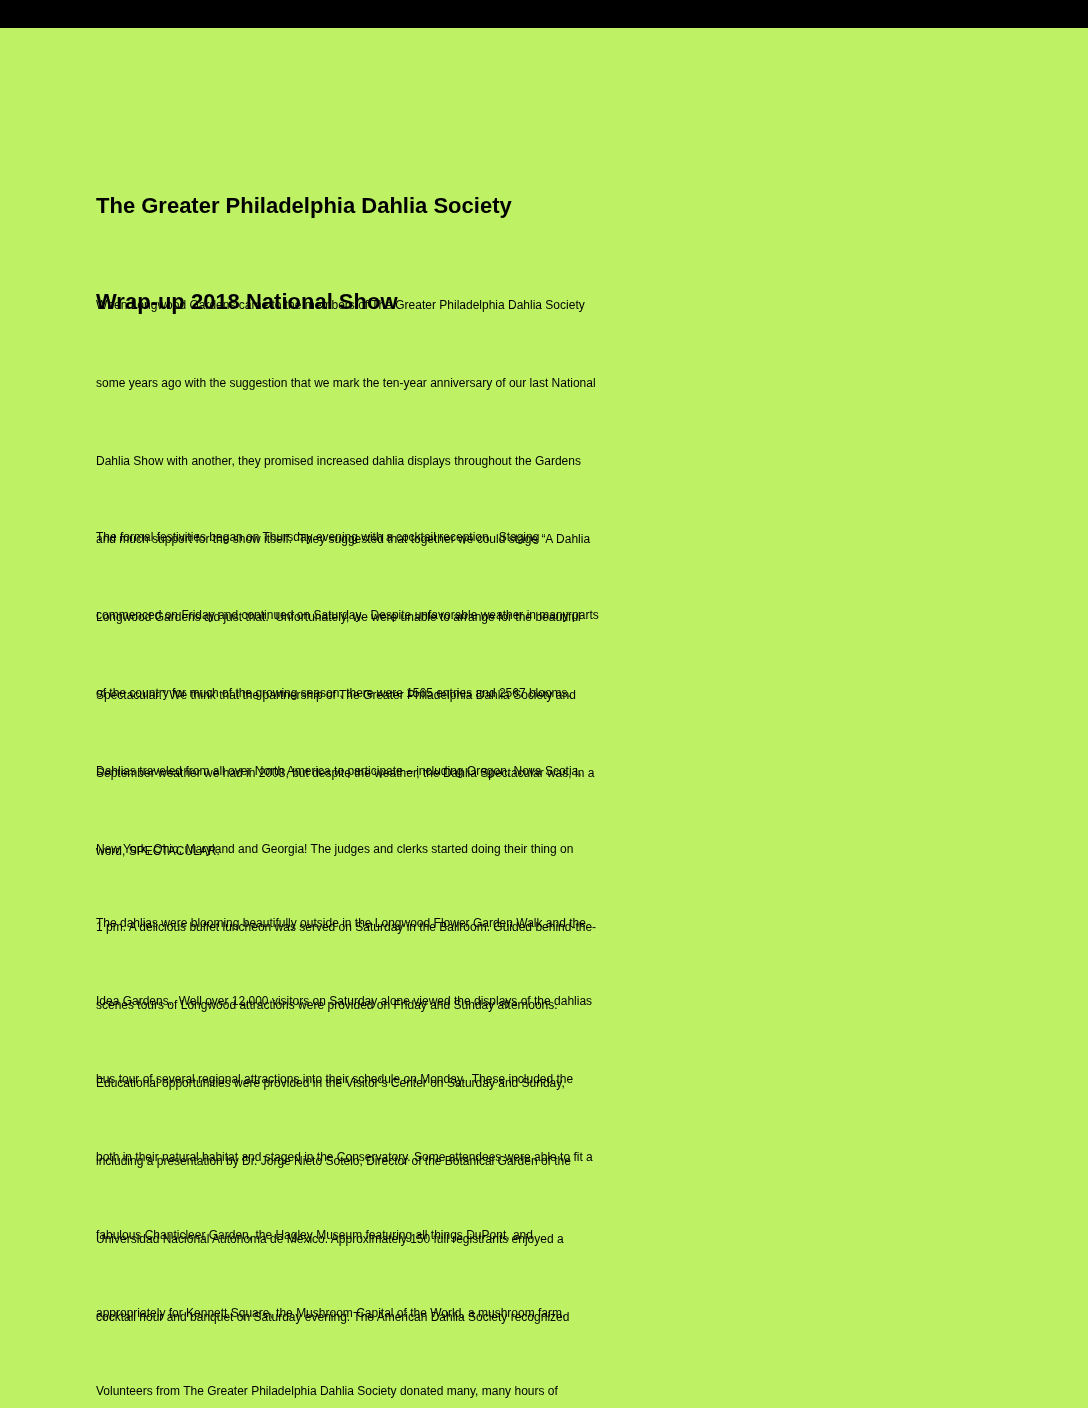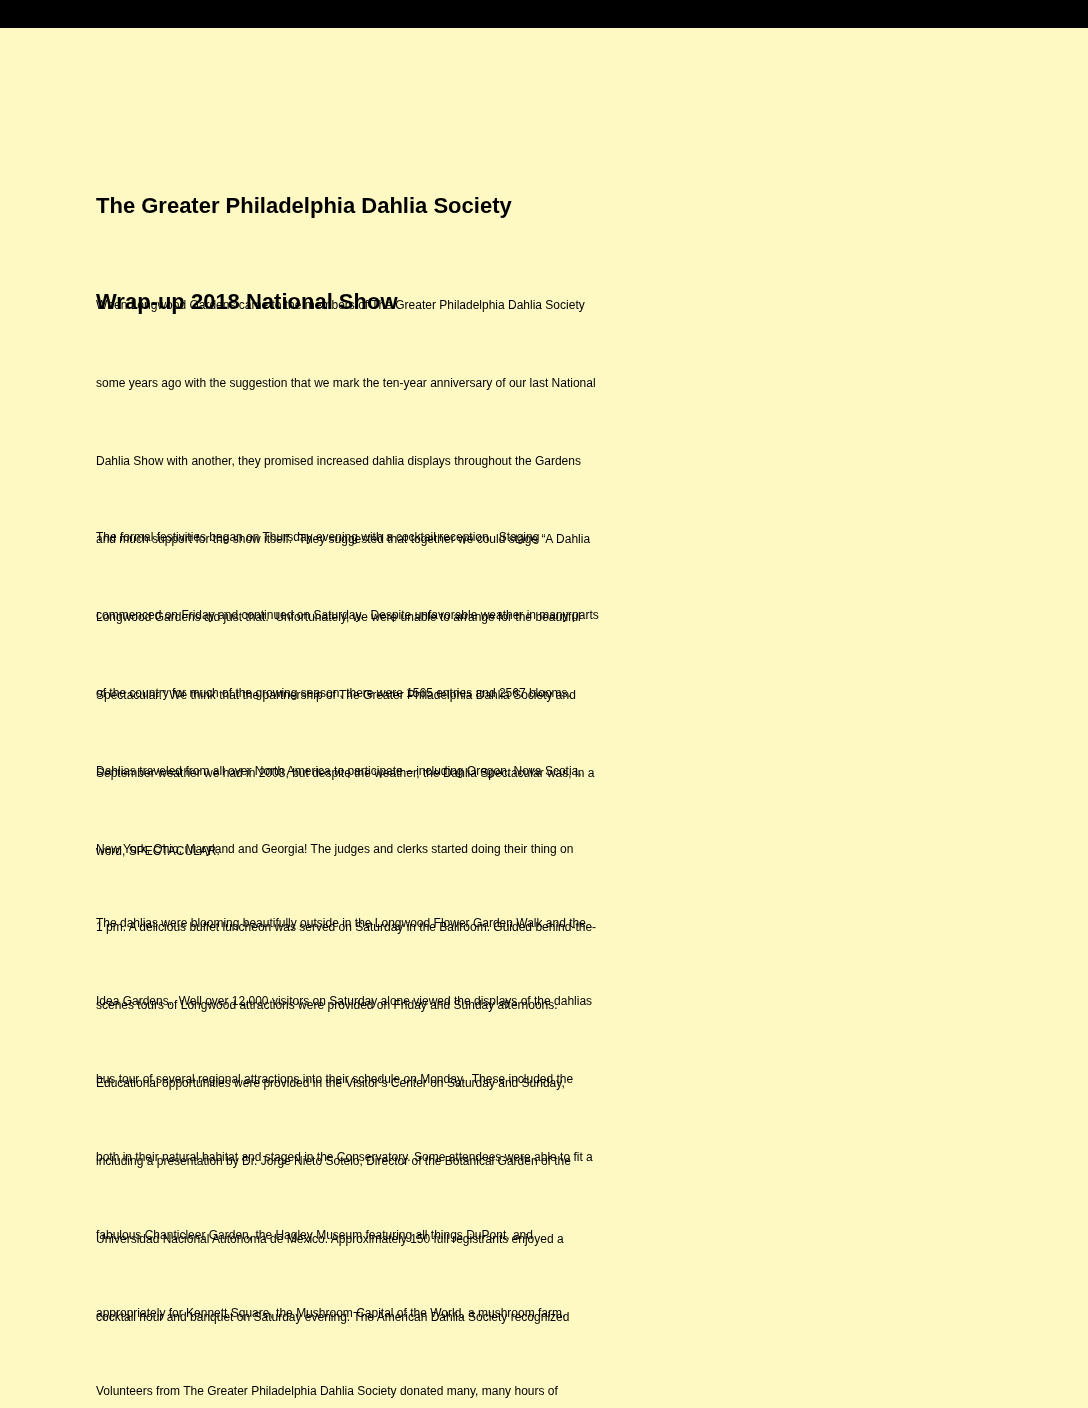--- a/index.html
+++ b/index.html
@@ -4,21 +4,21 @@
 <style>
   html, body {
     margin: 0;
     padding: 0;
     background: #ffffff;
   }
   .page {
     position: relative;
     width: 1088px;
     height: 1408px;
-    background: #fef9c3;
+    background: #bef264;
     overflow: hidden;
     font-family: "Liberation Sans", sans-serif;
     color: #000000;
   }
   .scan-bar {
     position: absolute;
     top: 0;
     left: 0;
     width: 1088px;
     height: 28px;

